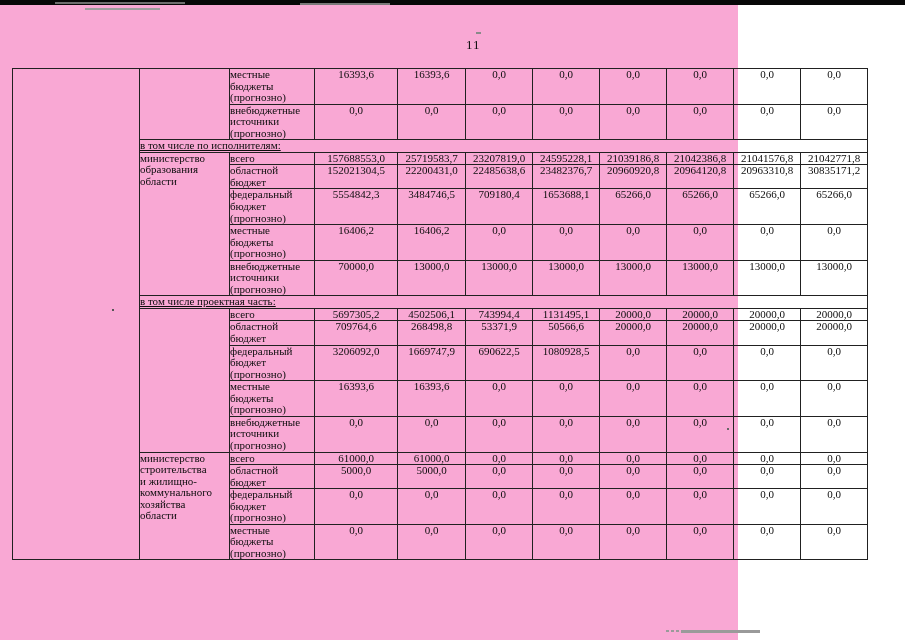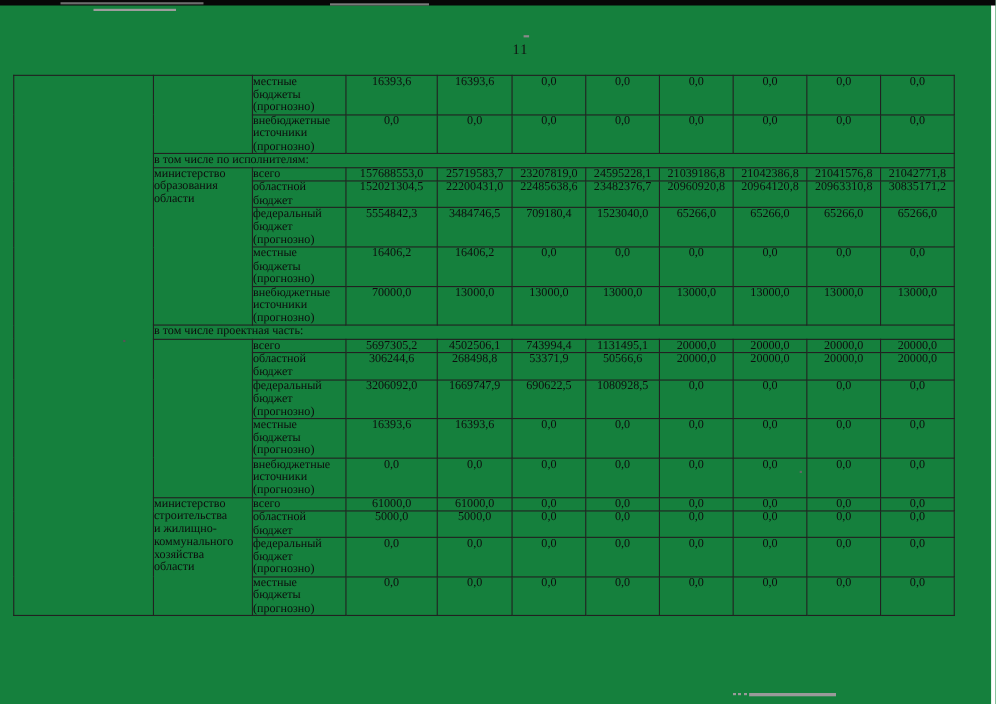--- a/index.html
+++ b/index.html
@@ -1,20 +1,20 @@
 <!DOCTYPE html>
 <html><head>
 <meta charset="utf-8">
 <style>
   html,body{margin:0;padding:0;}
   body{
     width:905px;height:640px;background:#ffffff;overflow:hidden;position:relative;
     font-family:"Liberation Serif", serif;color:#0d0d0d;
   }
-  .page{position:absolute;left:0;top:0;width:901px;height:640px;background:#15803d;}
+  .page{position:absolute;left:0;top:0;width:738px;height:640px;background:#f9a8d4;}
 
   
   .bar-top{position:absolute;left:0;top:0;width:905px;height:5px;background:#070707;}
   .bar-top-g1{position:absolute;left:55px;top:2px;width:130px;height:2px;background:#6d6d6d;}
   .bar-top-g2{position:absolute;left:300px;top:3px;width:90px;height:2px;background:#7a7a7a;}
   .bar-top-sub{position:absolute;left:85px;top:8px;width:75px;height:2px;background:#9d9d9d;}
   .tick-above-pageno{position:absolute;left:476px;top:32px;width:5px;height:2px;background:#8a8a8a;}
   .speck-a{position:absolute;left:112px;top:309px;width:2px;height:2px;background:#555;}
   .speck-b{position:absolute;left:727px;top:428px;width:2px;height:2px;background:#666;}
   .bar-bottom-dashes{position:absolute;left:666px;top:630px;width:15px;height:2px;
@@ -33,21 +33,21 @@
     border:1px solid #212121;
     vertical-align:top;
     font-size:11px;line-height:1.05;
     padding:0;
     overflow:hidden;
   }
   td.cola{background:transparent;}
   td.executor{padding:1px 2px 3px 3px;white-space:pre-line;}
   td.label{padding:1px 2px 3px 4px;white-space:pre-line;}
   td.value{text-align:center;padding-top:1px;padding-bottom:2px;}
-  td.section{padding:0 0 1px 4px;white-space:nowrap;}
+  td.section{padding:0 0 1px 4px;white-space:nowrap;text-decoration:underline;}
 </style>
 </head>
 <body>
 
 <div class="page">
 
   <div class="bar-top"></div>
   <div class="bar-top-g1"></div>
   <div class="bar-top-g2"></div>
   <div class="bar-top-sub"></div>
@@ -131,21 +131,21 @@
           <td class="value">20963310,8</td>
           <td class="value">30835171,2</td>
         </tr>
         <tr>
           <td class="label">федеральный
 бюджет
 (прогнозно)</td>
           <td class="value">5554842,3</td>
           <td class="value">3484746,5</td>
           <td class="value">709180,4</td>
-          <td class="value">1523040,0</td>
+          <td class="value">1653688,1</td>
           <td class="value">65266,0</td>
           <td class="value">65266,0</td>
           <td class="value">65266,0</td>
           <td class="value">65266,0</td>
         </tr>
         <tr>
           <td class="label">местные
 бюджеты
 (прогнозно)</td>
           <td class="value">16406,2</td>
@@ -181,21 +181,21 @@
           <td class="value">743994,4</td>
           <td class="value">1131495,1</td>
           <td class="value">20000,0</td>
           <td class="value">20000,0</td>
           <td class="value">20000,0</td>
           <td class="value">20000,0</td>
         </tr>
         <tr>
           <td class="label">областной
 бюджет</td>
-          <td class="value">306244,6</td>
+          <td class="value">709764,6</td>
           <td class="value">268498,8</td>
           <td class="value">53371,9</td>
           <td class="value">50566,6</td>
           <td class="value">20000,0</td>
           <td class="value">20000,0</td>
           <td class="value">20000,0</td>
           <td class="value">20000,0</td>
         </tr>
         <tr>
           <td class="label">федеральный

